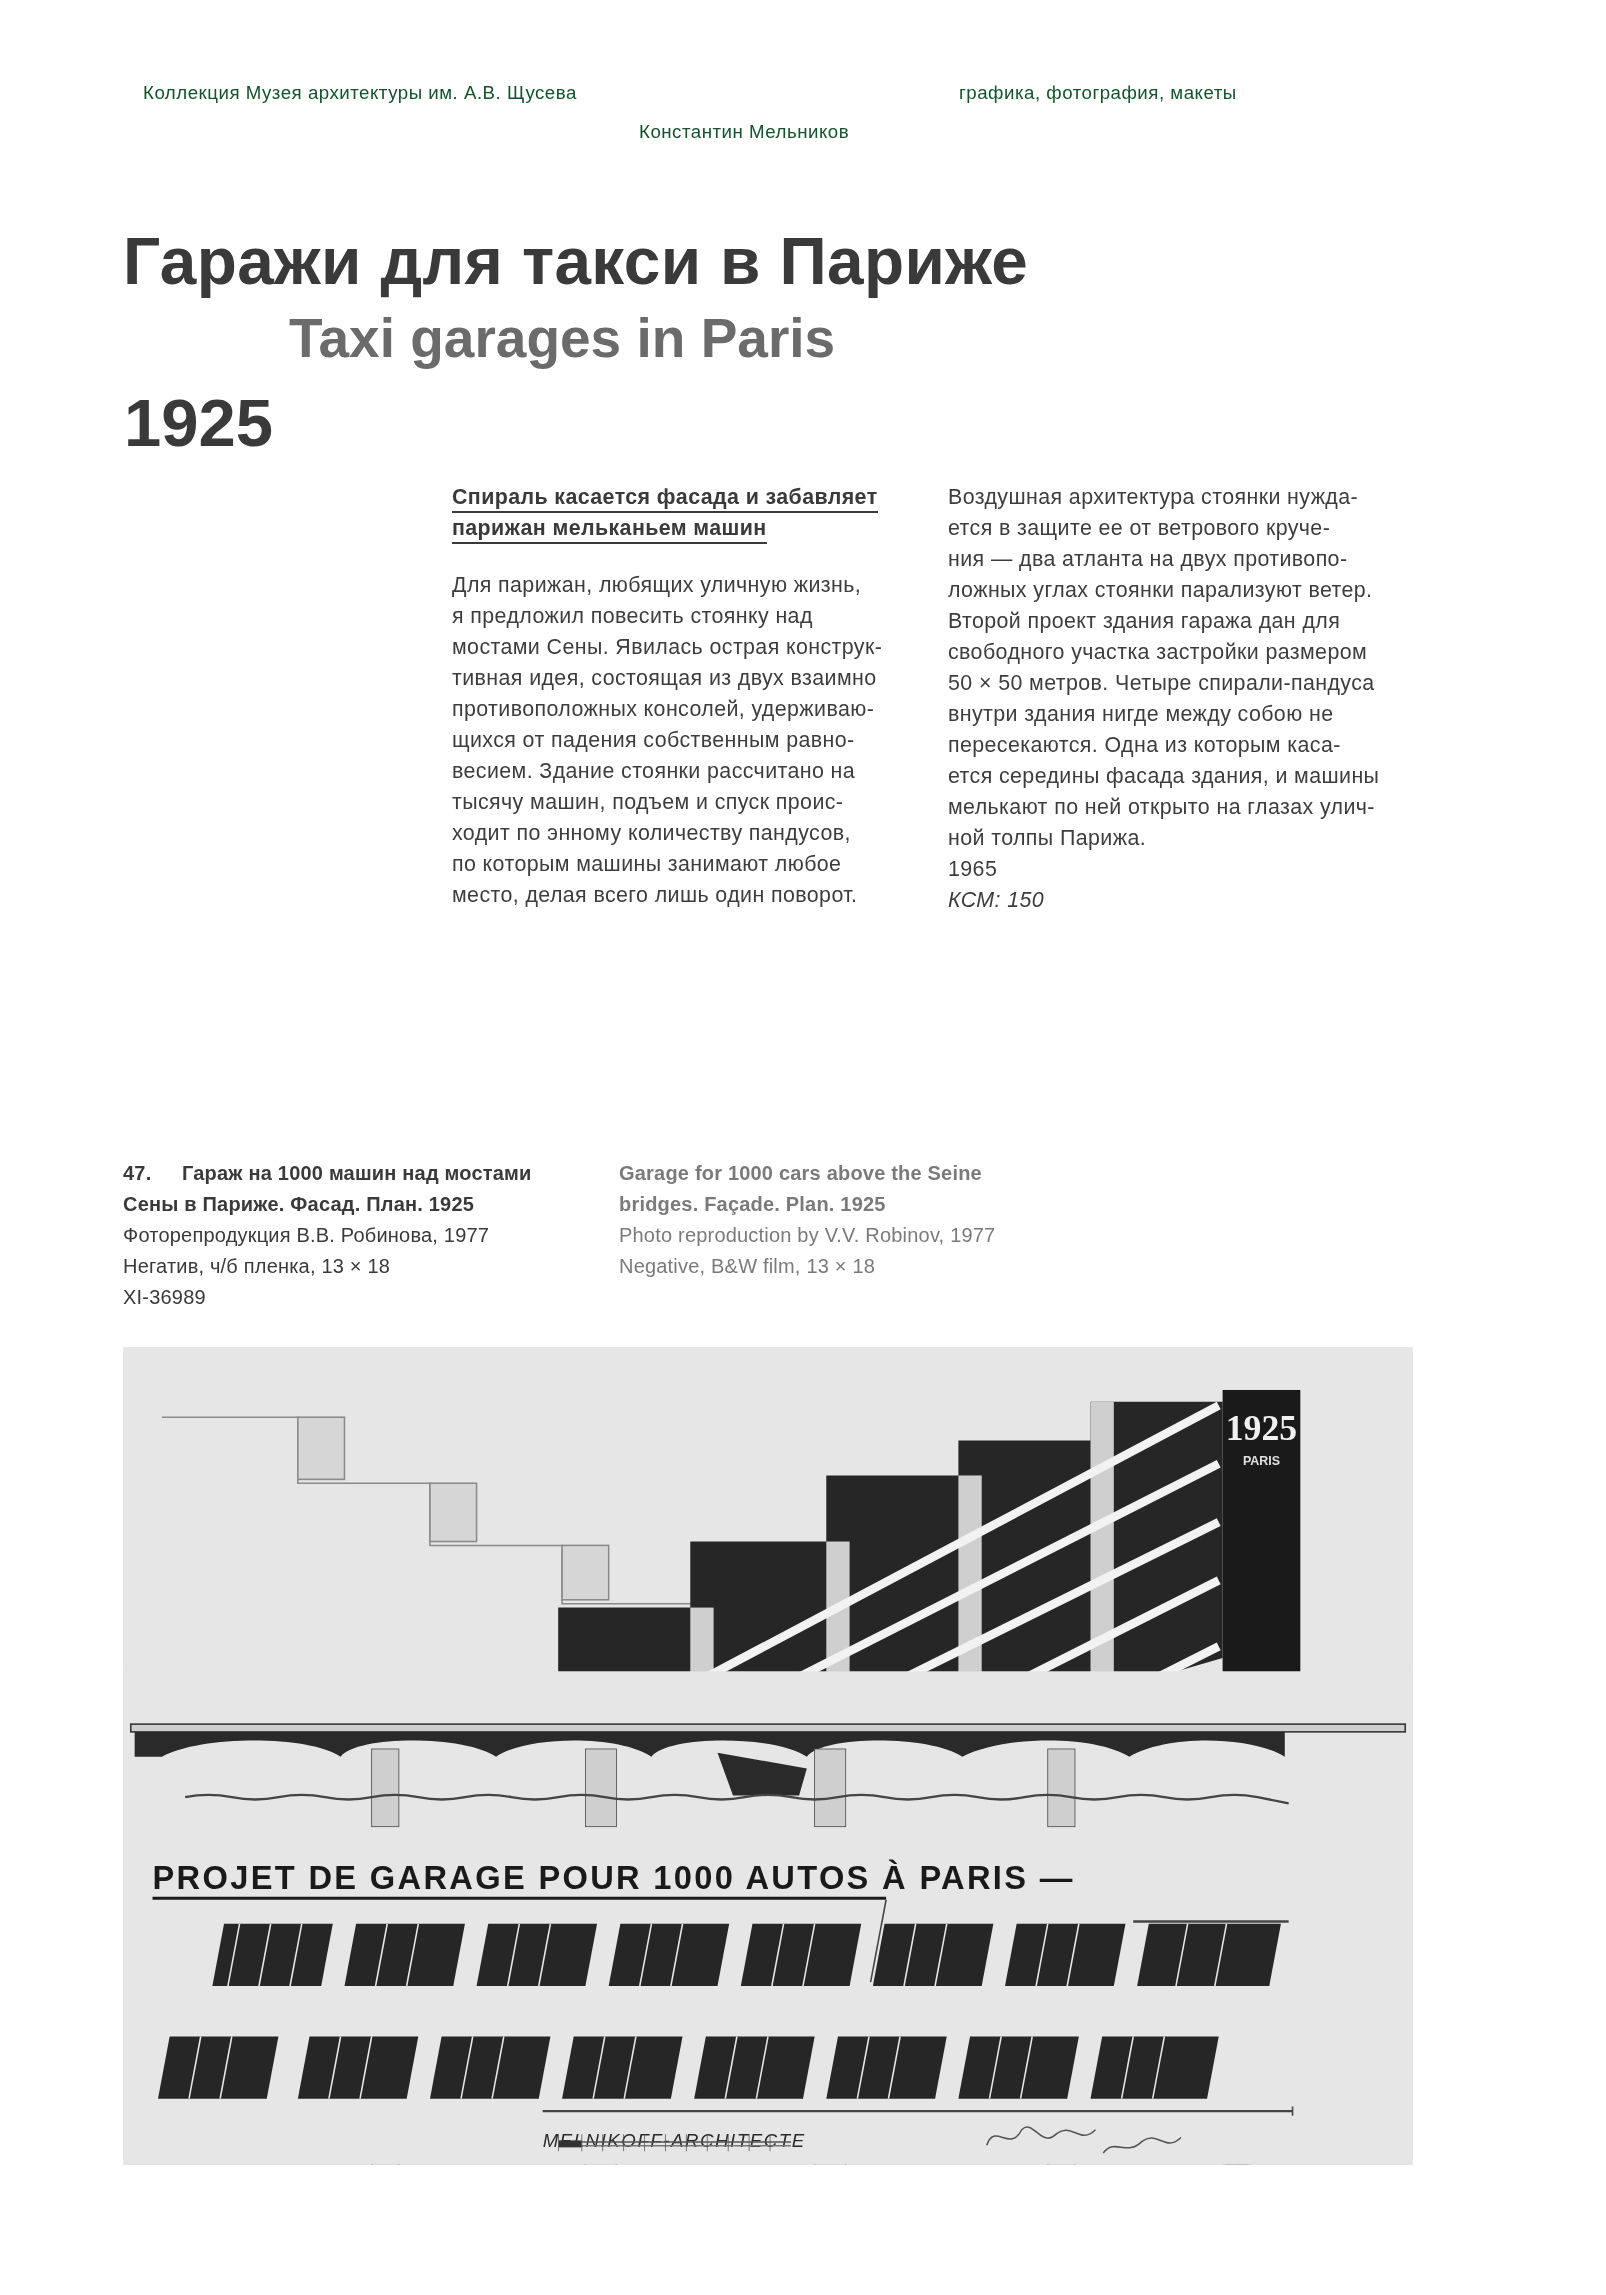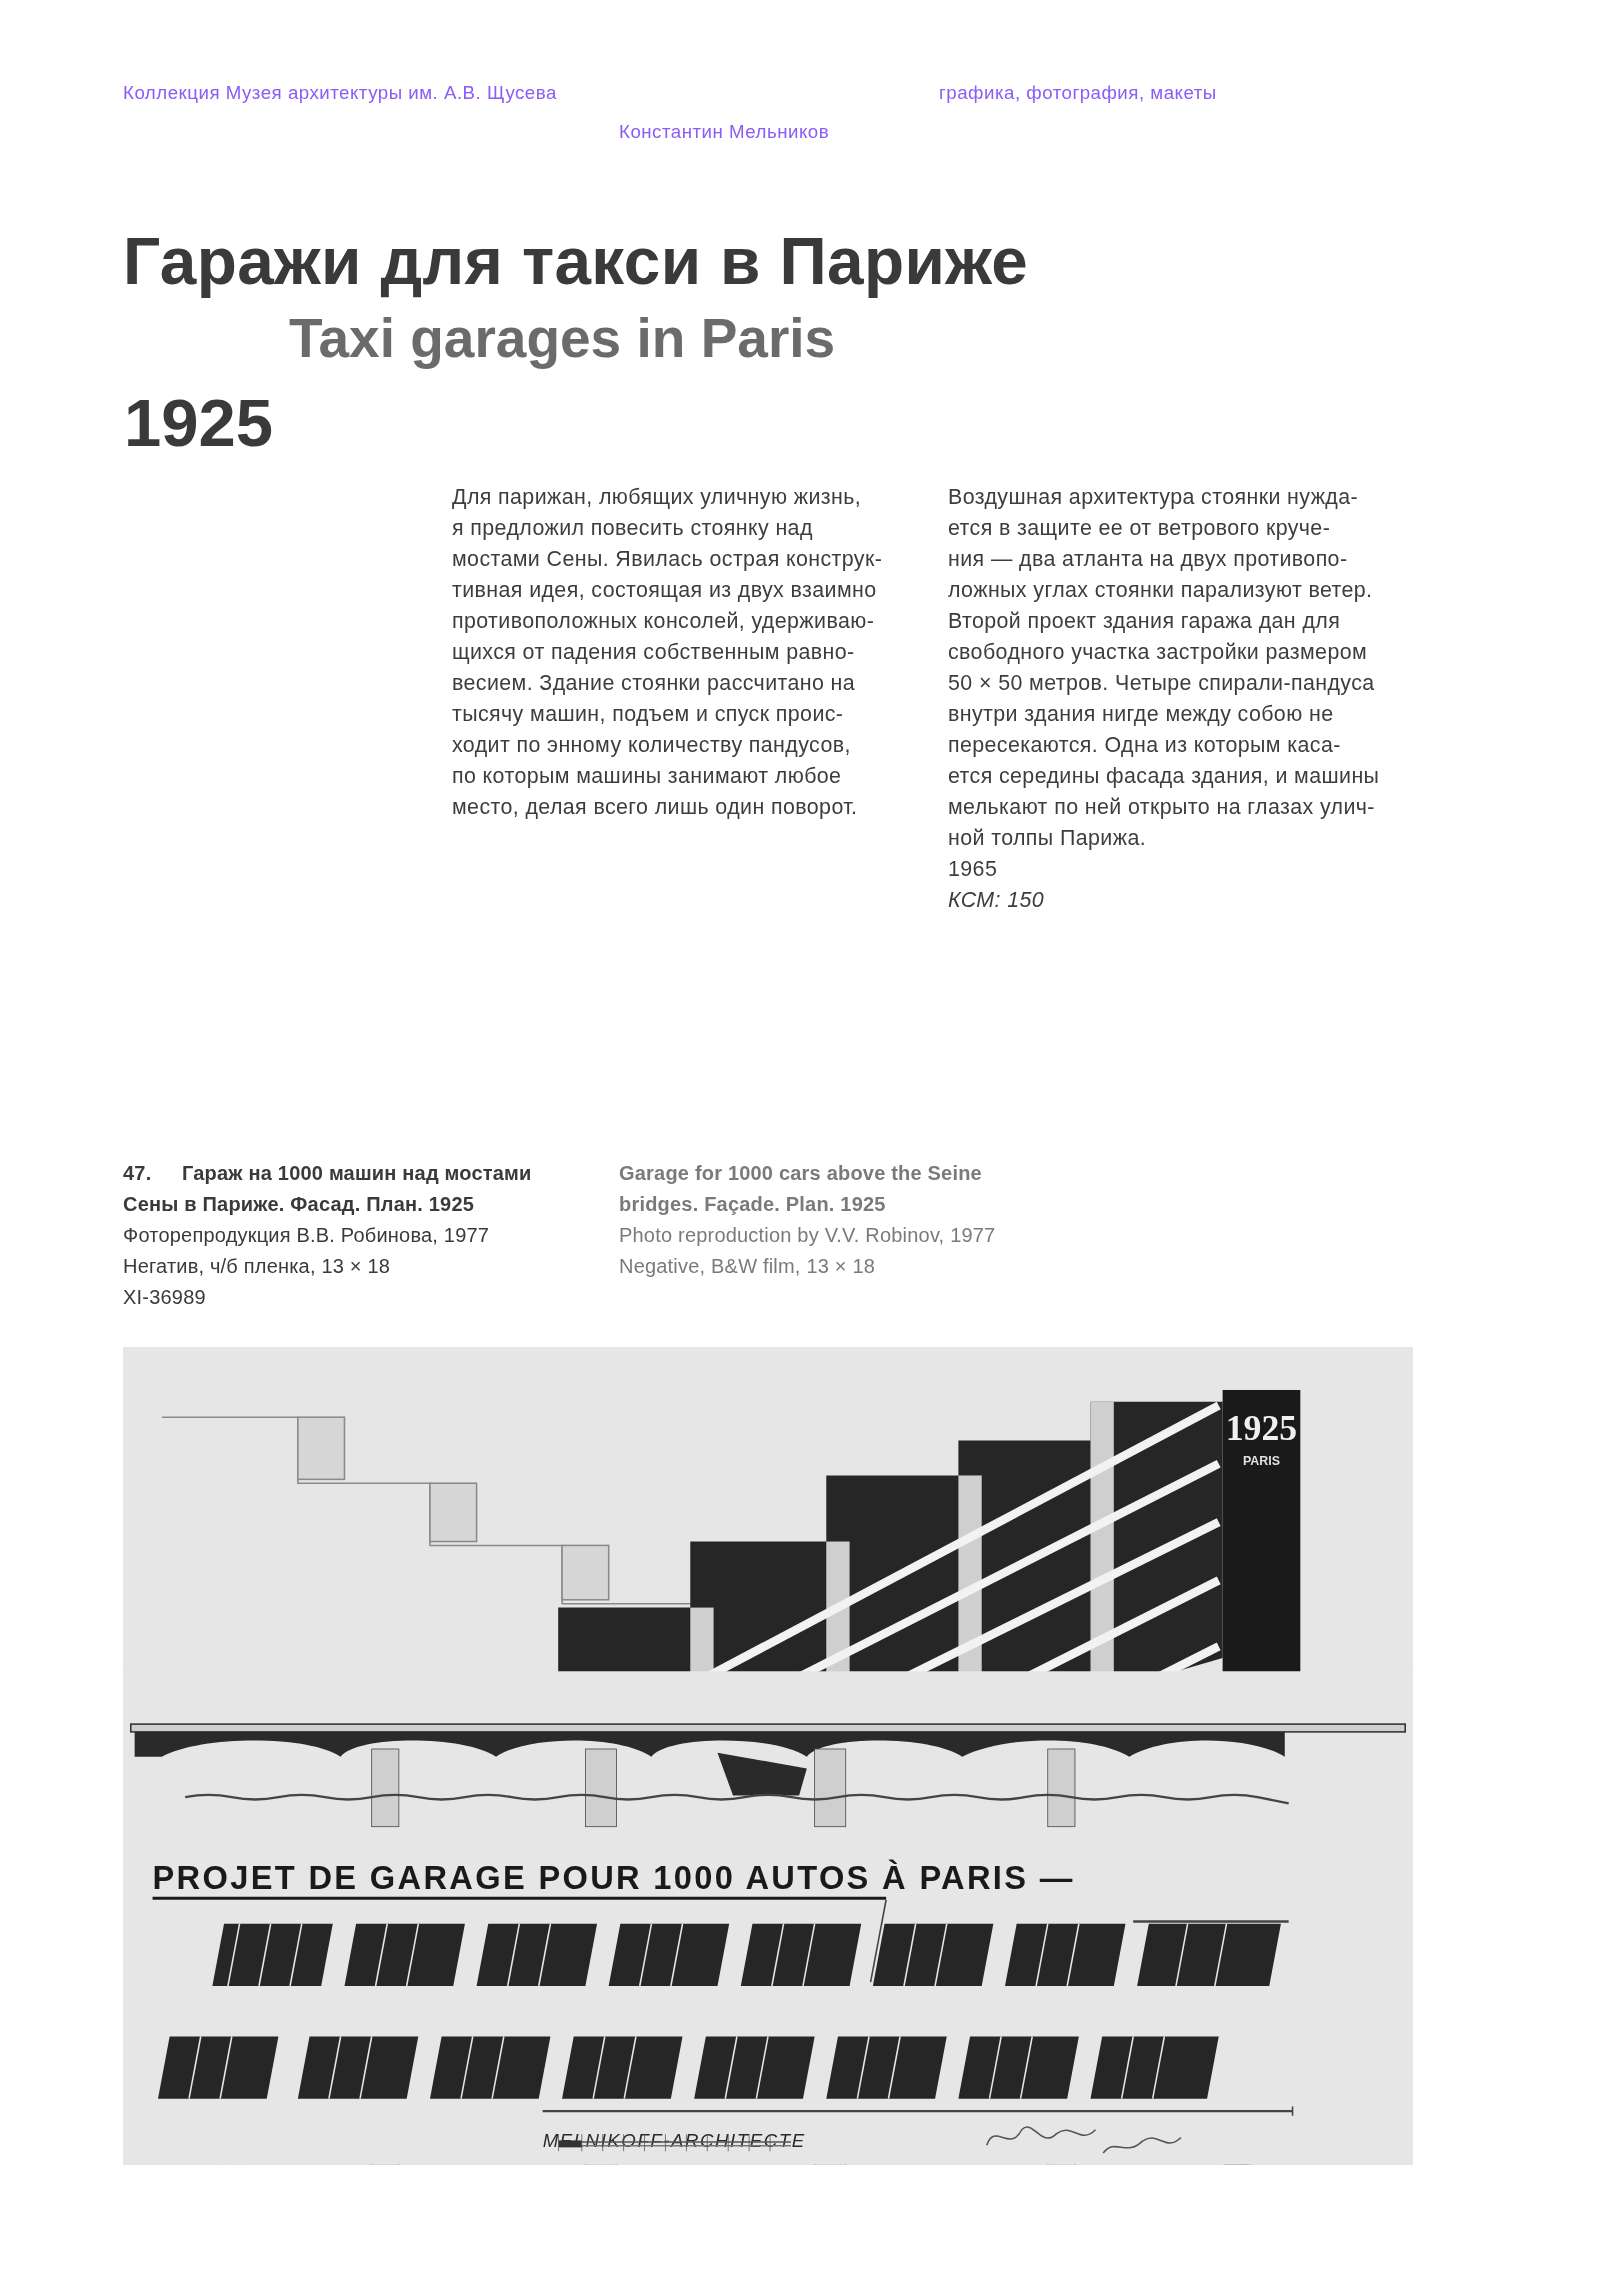--- a/index.html
+++ b/index.html
@@ -1,20 +1,20 @@
 <!DOCTYPE html>
 <html style="font-size:12.4px"><head>
 <meta charset="utf-8">
 <style>
   html, body { margin: 0; padding: 0; background: #ffffff; }
   body { width: 1607px; height: 2295px; position: relative; overflow: hidden;
          font-family: "Liberation Sans", "DejaVu Sans", sans-serif; color: #3a3a3a; }
   .abs { position: absolute; }
 
-  .hdr { font-size: 18.7px; color: #8b5cf6; letter-spacing: 0.5px; white-space: nowrap; }
+  .hdr { font-size: 18.7px; color: #14532d; letter-spacing: 0.5px; white-space: nowrap; margin-left: 20px; }
   #hdr-left  { left: 123px; top: 82px; }
   #hdr-right { left: 939px; top: 82px; }
   #hdr-author{ left: 619px; top: 121px; }
 
   .title-ru { left: 123px; top: 227px; font-size: 67px; font-weight: bold; color: #3a3a3a;
               letter-spacing: 0.4px; white-space: nowrap; line-height: 1; transform: scaleX(0.98); transform-origin: left; }
   .title-en { left: 289px; top: 311px; font-size: 55px; font-weight: bold; color: #6b6b6b;
               white-space: nowrap; line-height: 1; }
   .title-year { left: 124px; top: 389px; font-size: 67px; font-weight: bold; color: #3a3a3a; line-height: 1; }
 
@@ -42,20 +42,24 @@
 
 <div class="abs hdr" id="hdr-left">Коллекция Музея архитектуры им. А.В. Щусева</div>
 <div class="abs hdr" id="hdr-right">графика, фотография, макеты</div>
 <div class="abs hdr" id="hdr-author">Константин Мельников</div>
 
 <div class="abs title-ru">Гаражи для такси в Париже</div>
 <div class="abs title-en">Taxi garages in Paris</div>
 <div class="abs title-year">1925</div>
 
 <div class="abs col" id="col-left">
+  <div class="lead">
+    <span>Спираль касается фасада и забавляет</span><br>
+    <span>парижан мельканьем машин</span>
+  </div>
   <div>
     <span class="line">Для парижан, любящих уличную жизнь,</span>
     <span class="line">я предложил повесить стоянку над</span>
     <span class="line">мостами Сены. Явилась острая конструк-</span>
     <span class="line">тивная идея, состоящая из двух взаимно</span>
     <span class="line">противоположных консолей, удерживаю-</span>
     <span class="line">щихся от падения собственным равно-</span>
     <span class="line">весием. Здание стоянки рассчитано на</span>
     <span class="line">тысячу машин, подъем и спуск проис-</span>
     <span class="line">ходит по энному количеству пандусов,</span>

